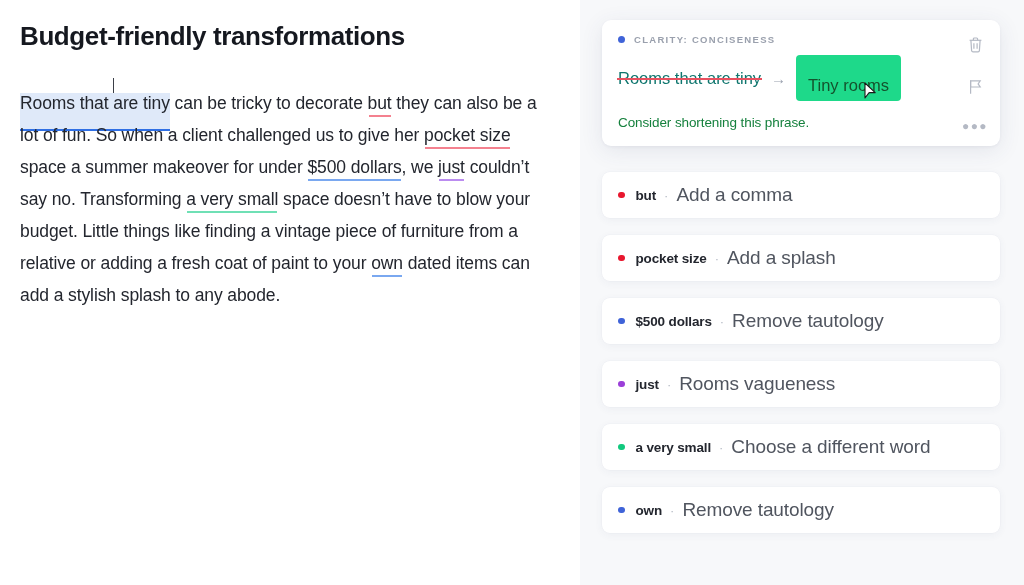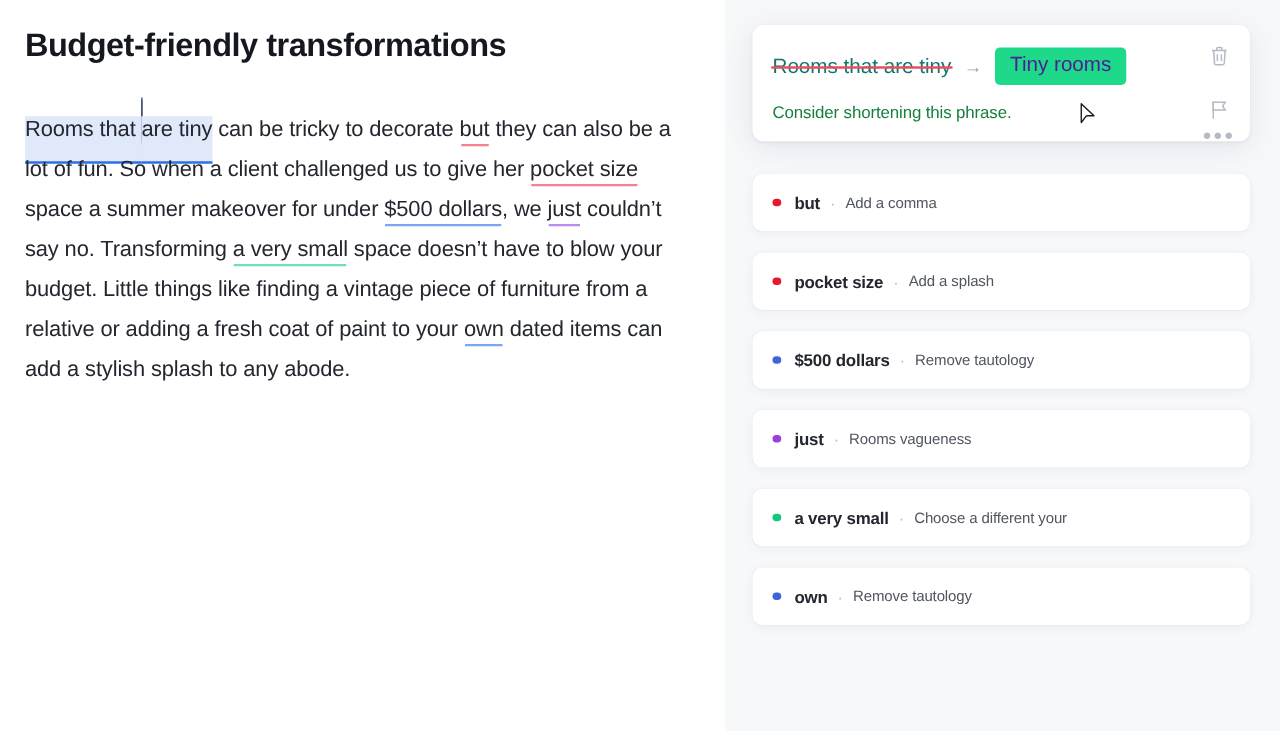--- a/index.html
+++ b/index.html
@@ -133,24 +133,24 @@
     background: #e8505f;
   }
   .arrow-icon {
     color: #9aa1ae;
     font-size: 15px;
     line-height: 1;
     display: inline-block;
   }
   .new-chip {
     background: #1ed98a;
-    color: #4c1d95;
+    color: #14532d;
     border-radius: 4px;
     font-size: 16.5px;
-    padding: 5px 12px 6px 12px;
+    padding: 21px 12px 6px 12px;
     white-space: nowrap;
     cursor: pointer;
     border: none;
     font-family: "Liberation Sans", sans-serif;
   }
 
   .card-explain {
     font-size: 13.5px;
     color: #15803d;
     letter-spacing: -0.1px;
@@ -208,21 +208,21 @@
     font-weight: bold;
     color: #23262e;
     letter-spacing: -0.15px;
   }
   .row-sep {
     color: #b4b9c4;
     font-size: 13px;
     margin: 0 8px;
   }
   .row-action {
-    font-size: 12px;
+    font-size: 19px;
     color: #50555f;
     letter-spacing: -0.1px;
   }
 
   
   .cursor {
     position: absolute;
     left: 864px;
     top: 82px;
     width: 13px;
@@ -238,20 +238,24 @@
 
   <div class="editor-pane">
     <h1 class="doc-title">Budget-friendly transformations</h1>
     <div class="doc-body" id="doc-body"><span class="hl-selected">Rooms that </span><span class="caret hl-selected"></span><span class="hl-selected">are tiny</span><span> can be tricky to decorate </span><span class="u-red">but</span><span> they can also be a lot of fun.  So when a client challenged us to give her </span><span class="u-red">pocket size</span><span> space a summer makeover for under </span><span class="u-blue">$500 dollars</span><span>, we </span><span class="u-purple">just</span><span> couldn’t say no. Transforming </span><span class="u-green">a very small</span><span> space doesn’t have to blow your budget. Little things like finding a vintage piece of furniture from a relative or adding a fresh coat of paint to your </span><span class="u-blue">own</span><span> dated items can add a stylish splash to any abode.</span></div>
   </div>
 
   <div class="sidebar">
 
     <div class="card-main">
 
+      <div class="card-head">
+        <span class="cat-dot"></span>
+        <span class="cat-label">CLARITY: CONCISENESS</span>
+      </div>
 
       <div class="card-replace-row">
         <span class="old-text">Rooms that are tiny</span>
         <span class="arrow-icon">→</span>
         <button class="new-chip">Tiny rooms</button>
       </div>
 
       <div class="card-explain">Consider shortening this phrase.</div>
 
       <div class="card-actions">
@@ -295,21 +299,21 @@
         <div class="card-row">
           <span class="row-dot" style="background: rgb(155, 63, 216);"></span>
           <span class="row-term">just</span>
           <span class="row-sep">·</span>
           <span class="row-action">Rooms vagueness</span>
         </div>
         <div class="card-row">
           <span class="row-dot" style="background: rgb(17, 201, 126);"></span>
           <span class="row-term">a very small</span>
           <span class="row-sep">·</span>
-          <span class="row-action">Choose a different your</span>
+          <span class="row-action">Choose a different word</span>
         </div>
         <div class="card-row">
           <span class="row-dot" style="background: rgb(63, 99, 216);"></span>
           <span class="row-term">own</span>
           <span class="row-sep">·</span>
           <span class="row-action">Remove tautology</span>
         </div>
       </div>
 
   </div>

